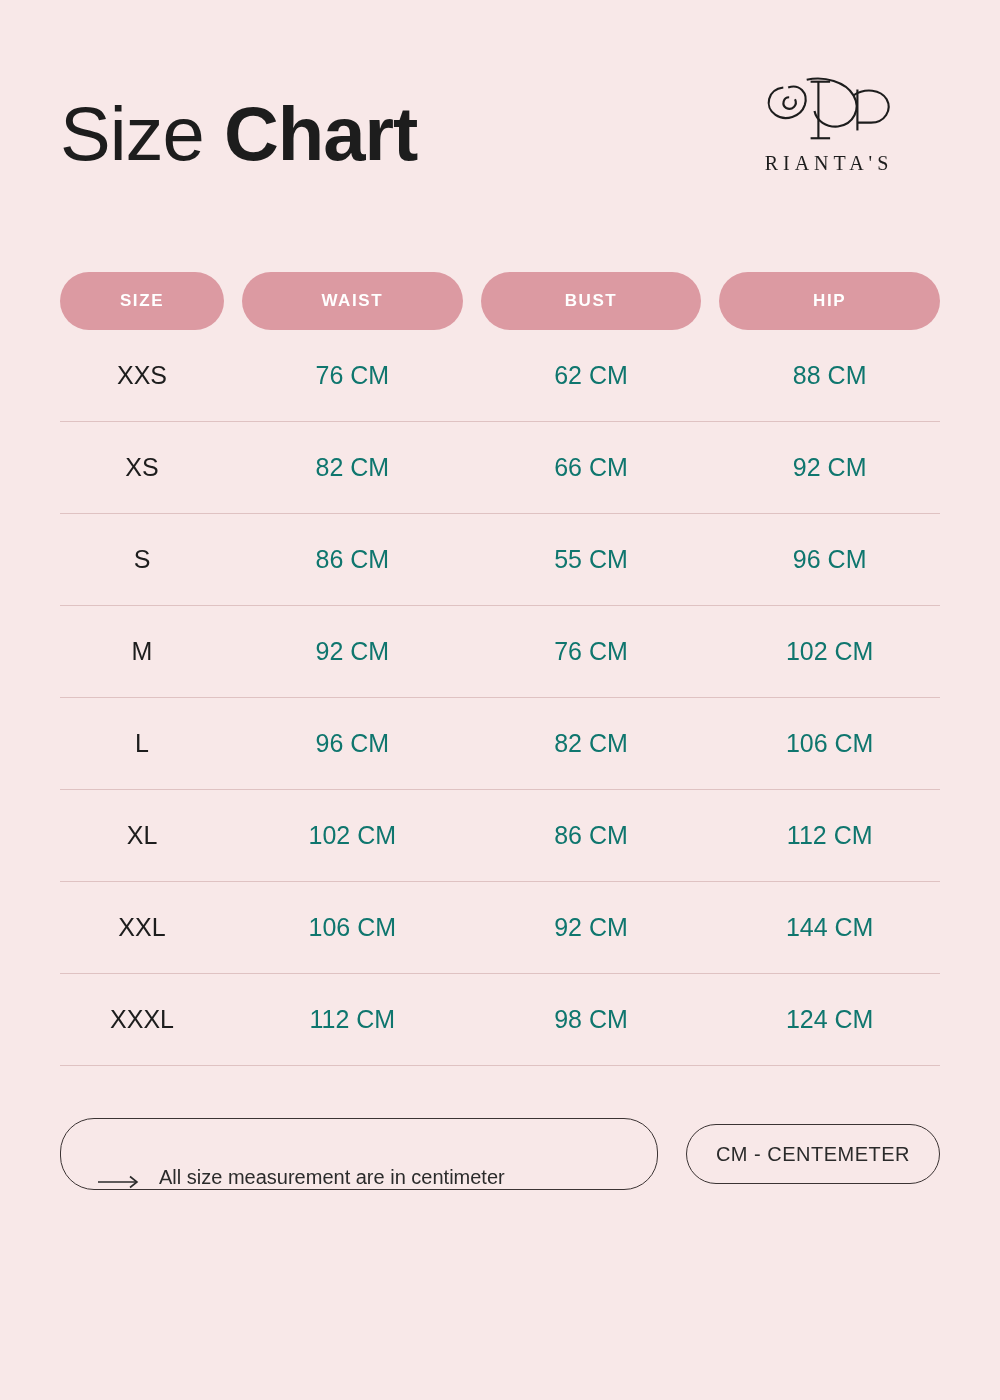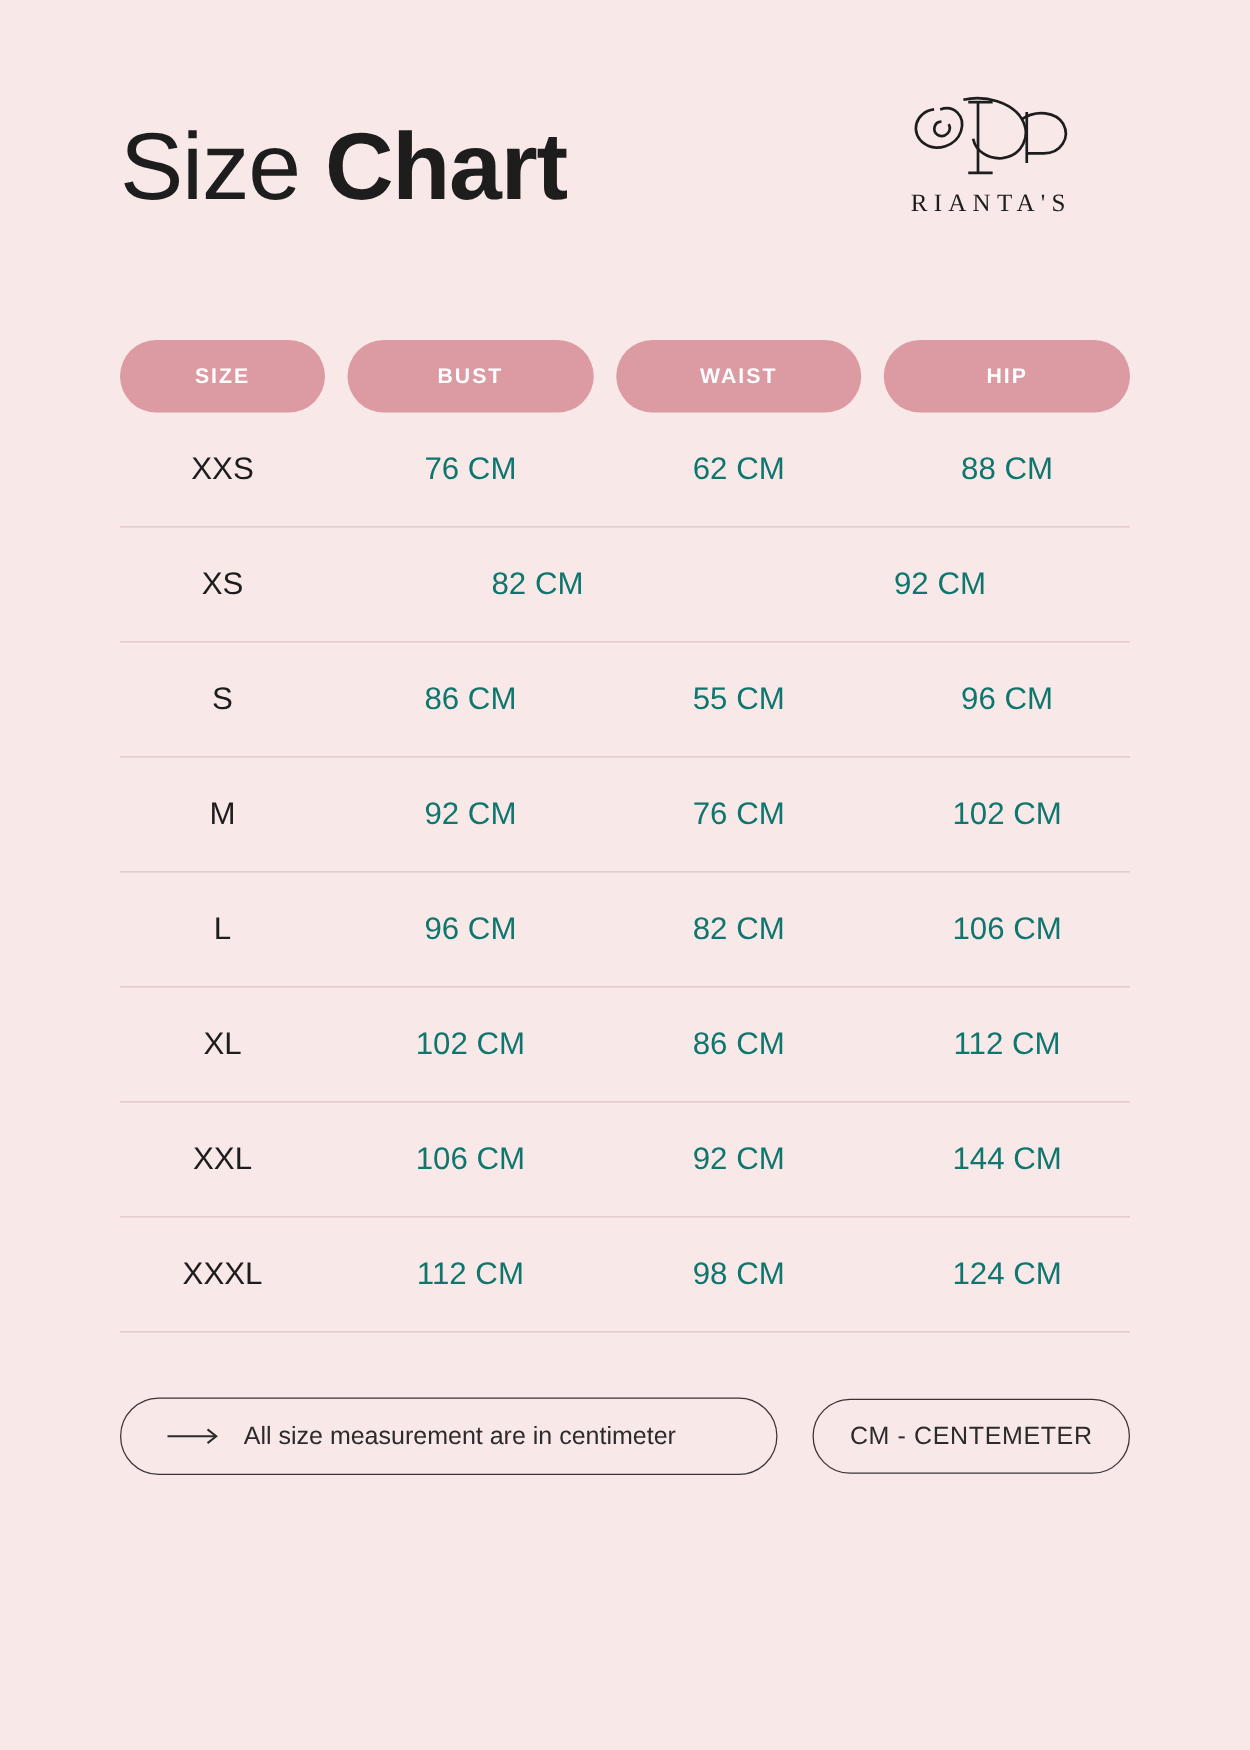--- a/index.html
+++ b/index.html
@@ -12,21 +12,21 @@
     background: #f8e8e8;
     font-family: "Liberation Sans", sans-serif;
     color: #1d1d1d;
     overflow: hidden;
   }
   .page {
     position: relative;
     width: 1000px;
     height: 1400px;
     box-sizing: border-box;
-    padding: 0 96px;
+    padding: 0 60px;
   }
 
   
   .header {
     position: relative;
     height: 220px;
   }
   .title {
     position: absolute;
     left: 0;
@@ -107,23 +107,23 @@
   .footer {
     display: flex;
     gap: 28px;
     margin-top: 52px;
     align-items: center;
   }
   .note-pill {
     flex: 1 1 auto;
     border: 1px solid #3b3333;
     border-radius: 34px;
-    height: 62px;
-    display: flex;
-    align-items: center;
+    height: 72px;
+    display: flex;
+    align-items: flex-end;
     padding-left: 36px;
     box-sizing: border-box;
   }
   .arrow-icon {
     width: 44px;
     height: 14px;
     margin-right: 18px;
     flex: 0 0 auto;
   }
   .note-text {
@@ -169,35 +169,36 @@
           <path d="M104 20 L104 62"></path>
         </g>
       </svg>
       <div class="logo-name">RIANTA'S</div>
     </div>
   </div>
 
   <div class="table">
     <div class="thead">
       <div class="th col-size">SIZE</div>
+      <div class="th">WAIST</div>
       <div class="th">BUST</div>
-      <div class="th">WAIST</div>
       <div class="th">HIP</div>
     </div>
 
     <div class="row">
       <div class="cell size-cell">XXS</div>
       <div class="cell">76 CM</div>
       <div class="cell">62 CM</div>
       <div class="cell">88 CM</div>
     </div>
 
     <div class="row">
       <div class="cell size-cell">XS</div>
       <div class="cell">82 CM</div>
+      <div class="cell">66 CM</div>
       <div class="cell">92 CM</div>
     </div>
 
     <div class="row">
       <div class="cell size-cell">S</div>
       <div class="cell">86 CM</div>
       <div class="cell">55 CM</div>
       <div class="cell">96 CM</div>
     </div>
 

